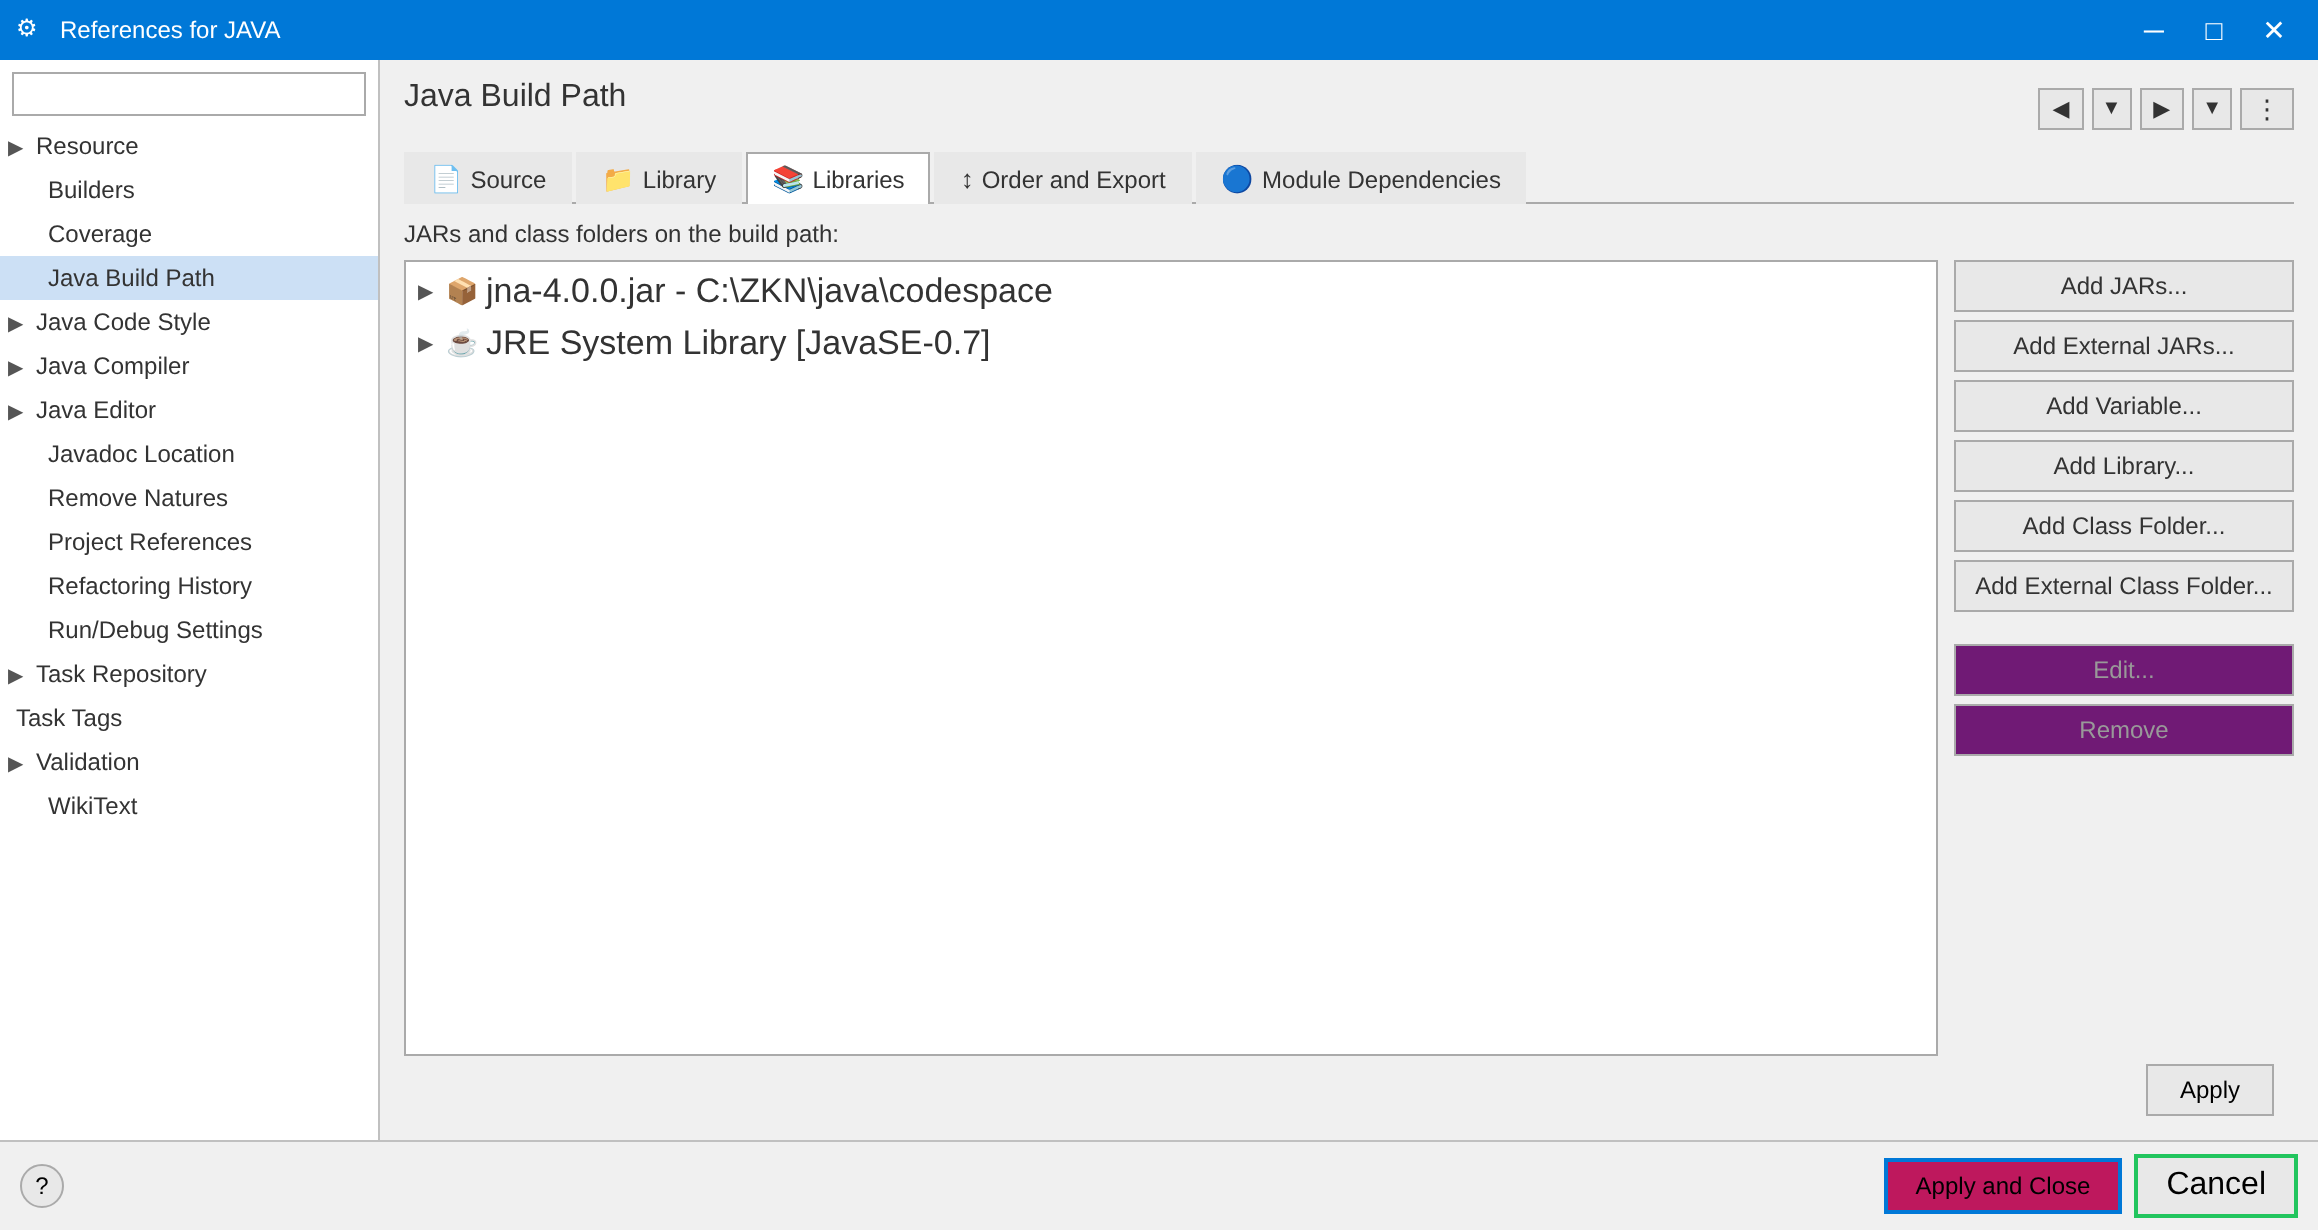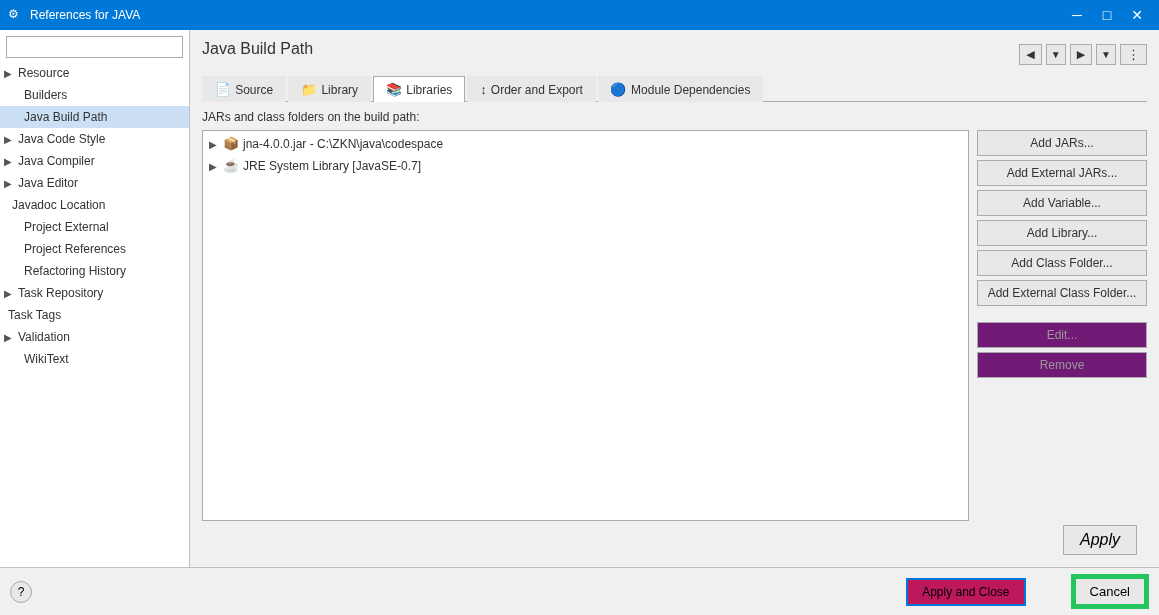--- a/index.html
+++ b/index.html
@@ -124,21 +124,21 @@
     }
     .tree-item {
       display: flex;
       align-items: center;
       padding: 3px 4px;
       cursor: pointer;
       color: #333;
     }
     .tree-item .tree-arrow { width: 14px; font-size: 10px; color: #555; }
     .tree-item .tree-icon { width: 16px; height: 16px; margin-right: 4px; font-size: 13px; }
-    .tree-item-text { font-size: 12px; }
+    .tree-item-text { font-size: 17px; }
 
     .buttons-panel {
       display: flex;
       flex-direction: column;
       gap: 4px;
       width: 170px;
       flex-shrink: 0;
     }
     .btn {
       padding: 5px 8px;
@@ -182,38 +182,36 @@
       padding: 4px 10px 4px 0;
       display: flex;
       justify-content: flex-end;
       background: #f0f0f0;
     }
     .btn-apply-inline {
       padding: 5px 16px;
       border: 1px solid #aaa;
       background: #e8e8e8;
       cursor: pointer;
-      font-size: 16px;
-      font-style: italic;
+      font-size: 12px;
     }
 
     .btn-apply-close {
       padding: 5px 14px;
       border: 2px solid #0078d7;
       background: #be185d;
       cursor: pointer;
       font-size: 12px;
     }
     .btn-cancel {
       padding: 5px 14px;
-      border: 5px solid #22c55e;
-      background: #e8e8e8;
-      cursor: pointer;
-      font-size: 13px;
-      margin-left: 39px;
+      border: 2px solid #22c55e;
+      background: #e8e8e8;
+      cursor: pointer;
+      font-size: 16px;
     }
   </style>
 </head>
 <body>
 
 <div class="title-bar">
   <span class="title-bar-icon">⚙</span>
   <span class="title-bar-text">References for JAVA</span>
   <div class="title-bar-controls">
     <button class="title-bar-btn">─</button>
@@ -230,56 +228,62 @@
 
       <div class="sidebar-item has-children">
         <span class="arrow">▶</span>
         <span>Resource</span>
       </div>
 
       <div class="sidebar-item" style="padding-left:24px">
         <span>Builders</span>
       </div>
 
+      <div class="sidebar-item" style="padding-left:24px">
+        <span>Coverage</span>
+      </div>
 
       <div class="sidebar-item selected" style="padding-left:24px">
         <span>Java Build Path</span>
       </div>
 
       <div class="sidebar-item has-children">
         <span class="arrow">▶</span>
         <span>Java Code Style</span>
       </div>
 
       <div class="sidebar-item has-children">
         <span class="arrow">▶</span>
         <span>Java Compiler</span>
       </div>
 
       <div class="sidebar-item has-children">
         <span class="arrow">▶</span>
         <span>Java Editor</span>
       </div>
 
-      <div class="sidebar-item" style="padding-left:12px">
+      <div class="sidebar-item" style="padding-left:24px">
         <span>Javadoc Location</span>
       </div>
 
       <div class="sidebar-item" style="padding-left:24px">
-        <span>Project External</span>
+        <span>Remove Natures</span>
       </div>
 
       <div class="sidebar-item" style="padding-left:24px">
         <span>Project References</span>
       </div>
 
       <div class="sidebar-item" style="padding-left:24px">
         <span>Refactoring History</span>
       </div>
 
+      <div class="sidebar-item" style="padding-left:24px">
+        <span>Run/Debug Settings</span>
+      </div>
 
       <div class="sidebar-item has-children">
         <span class="arrow">▶</span>
         <span>Task Repository</span>
       </div>
 
       <div class="sidebar-item" style="padding-left:8px">
         <span>Task Tags</span>
       </div>
 

